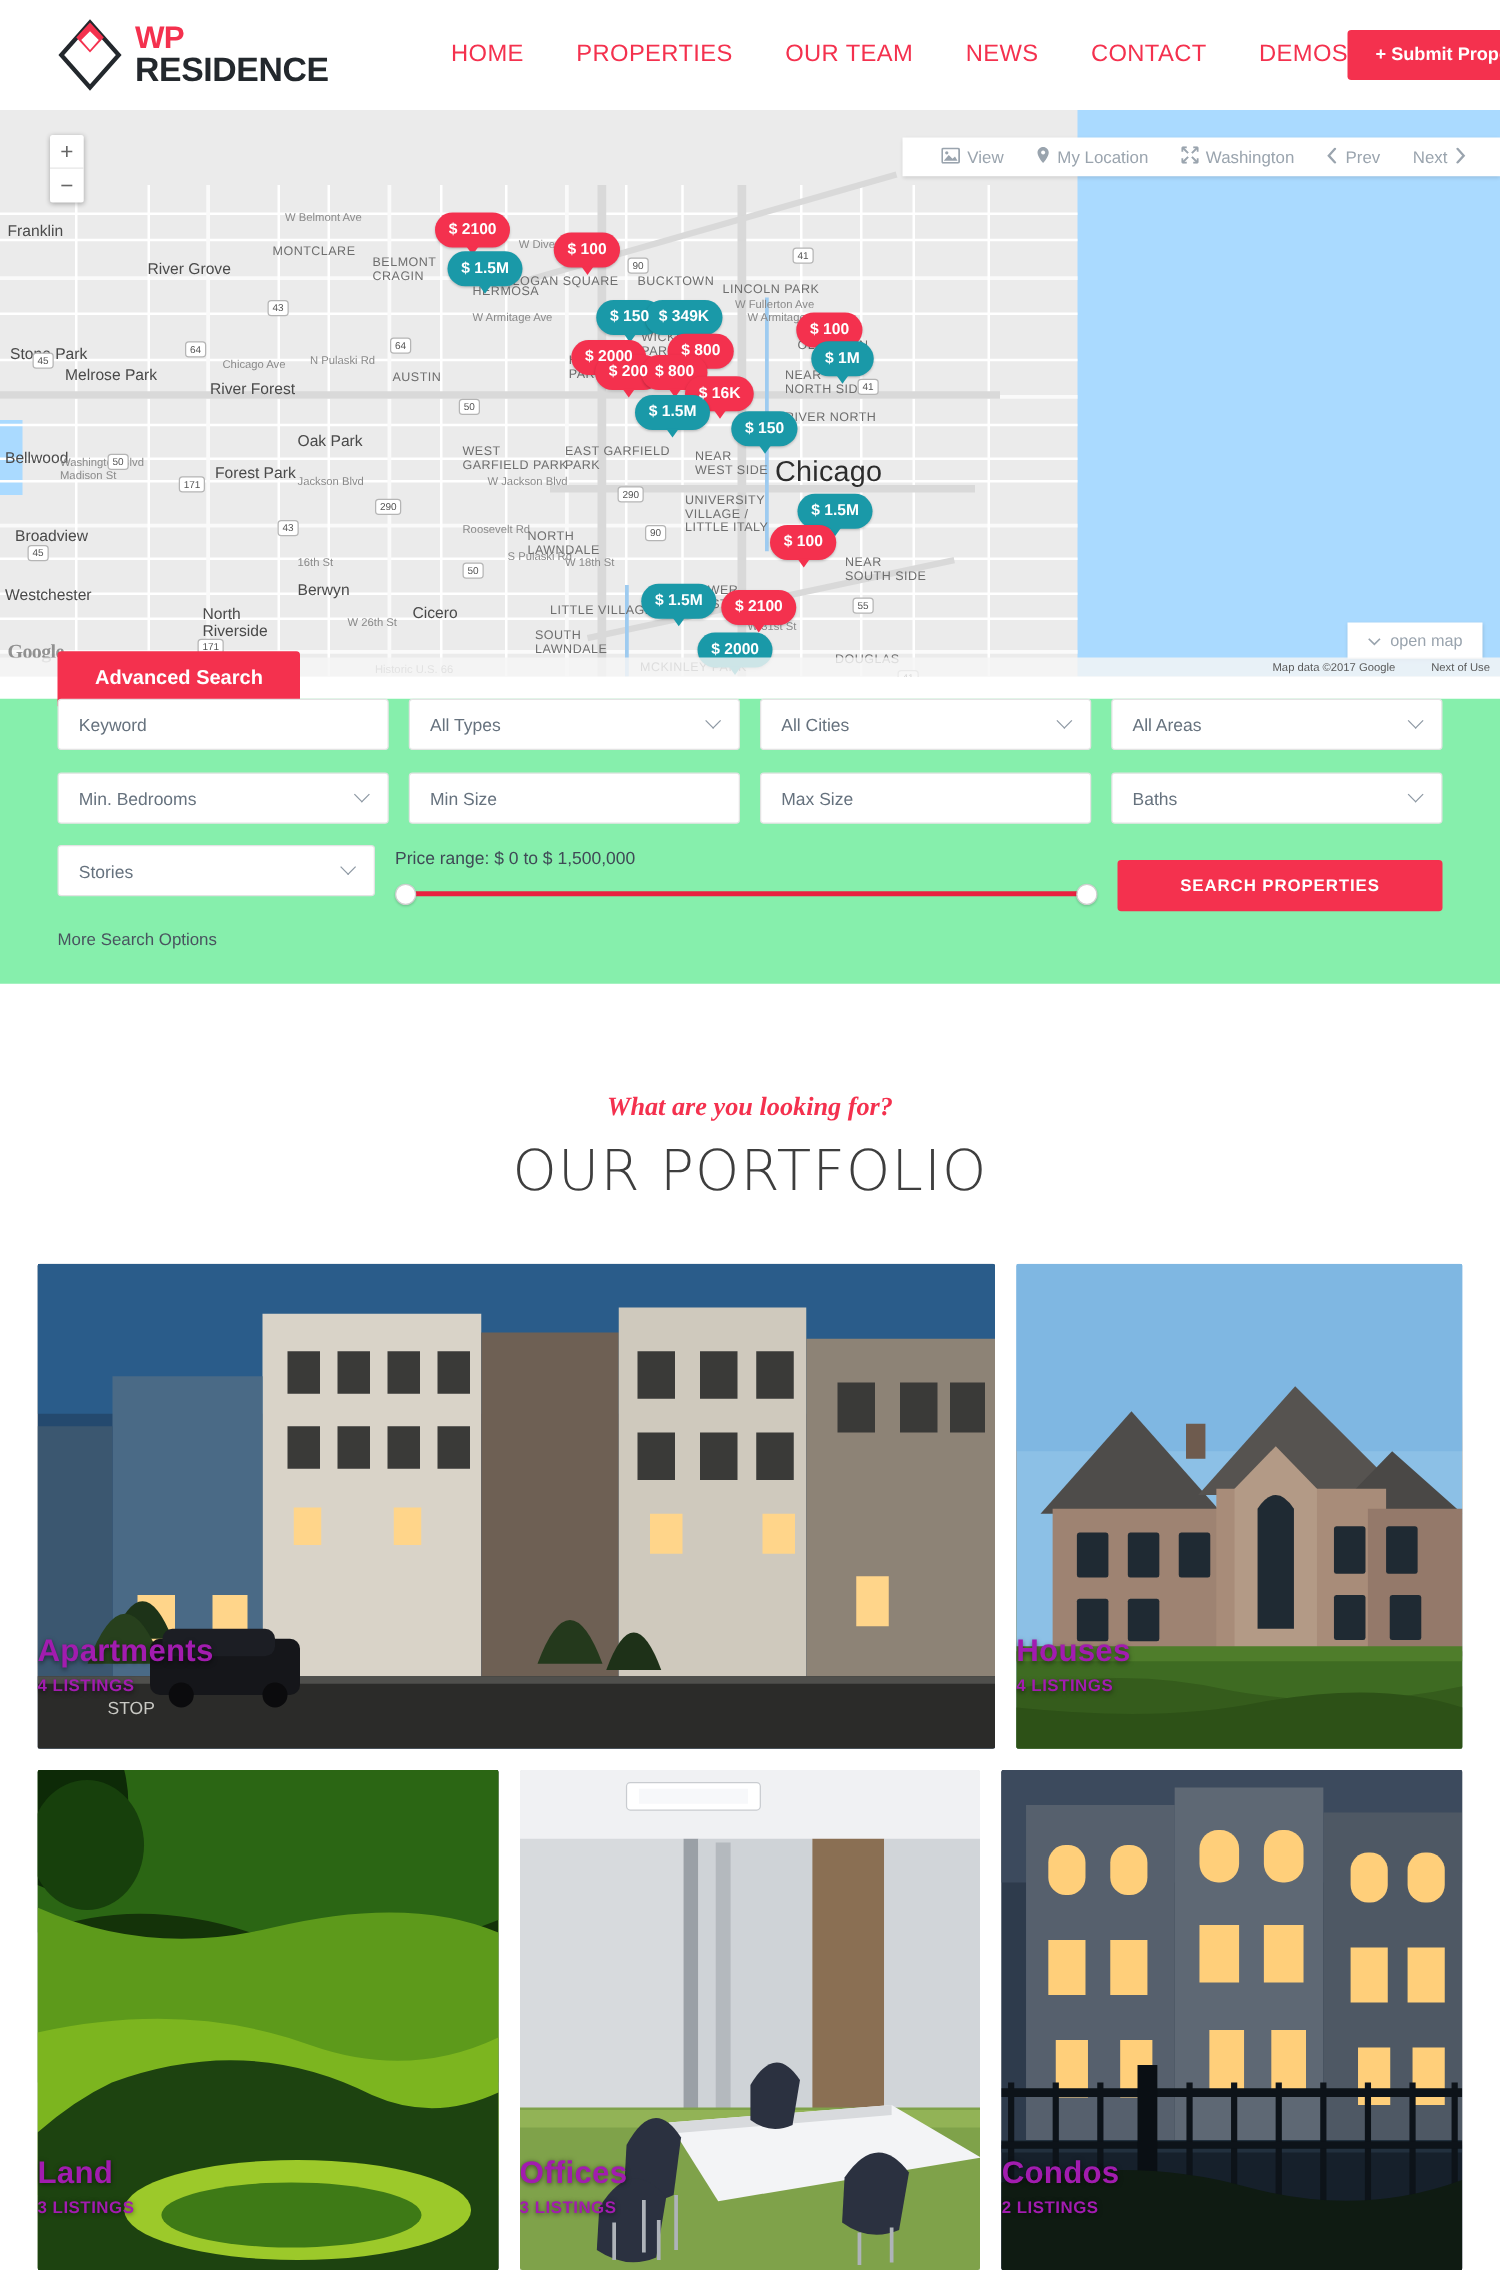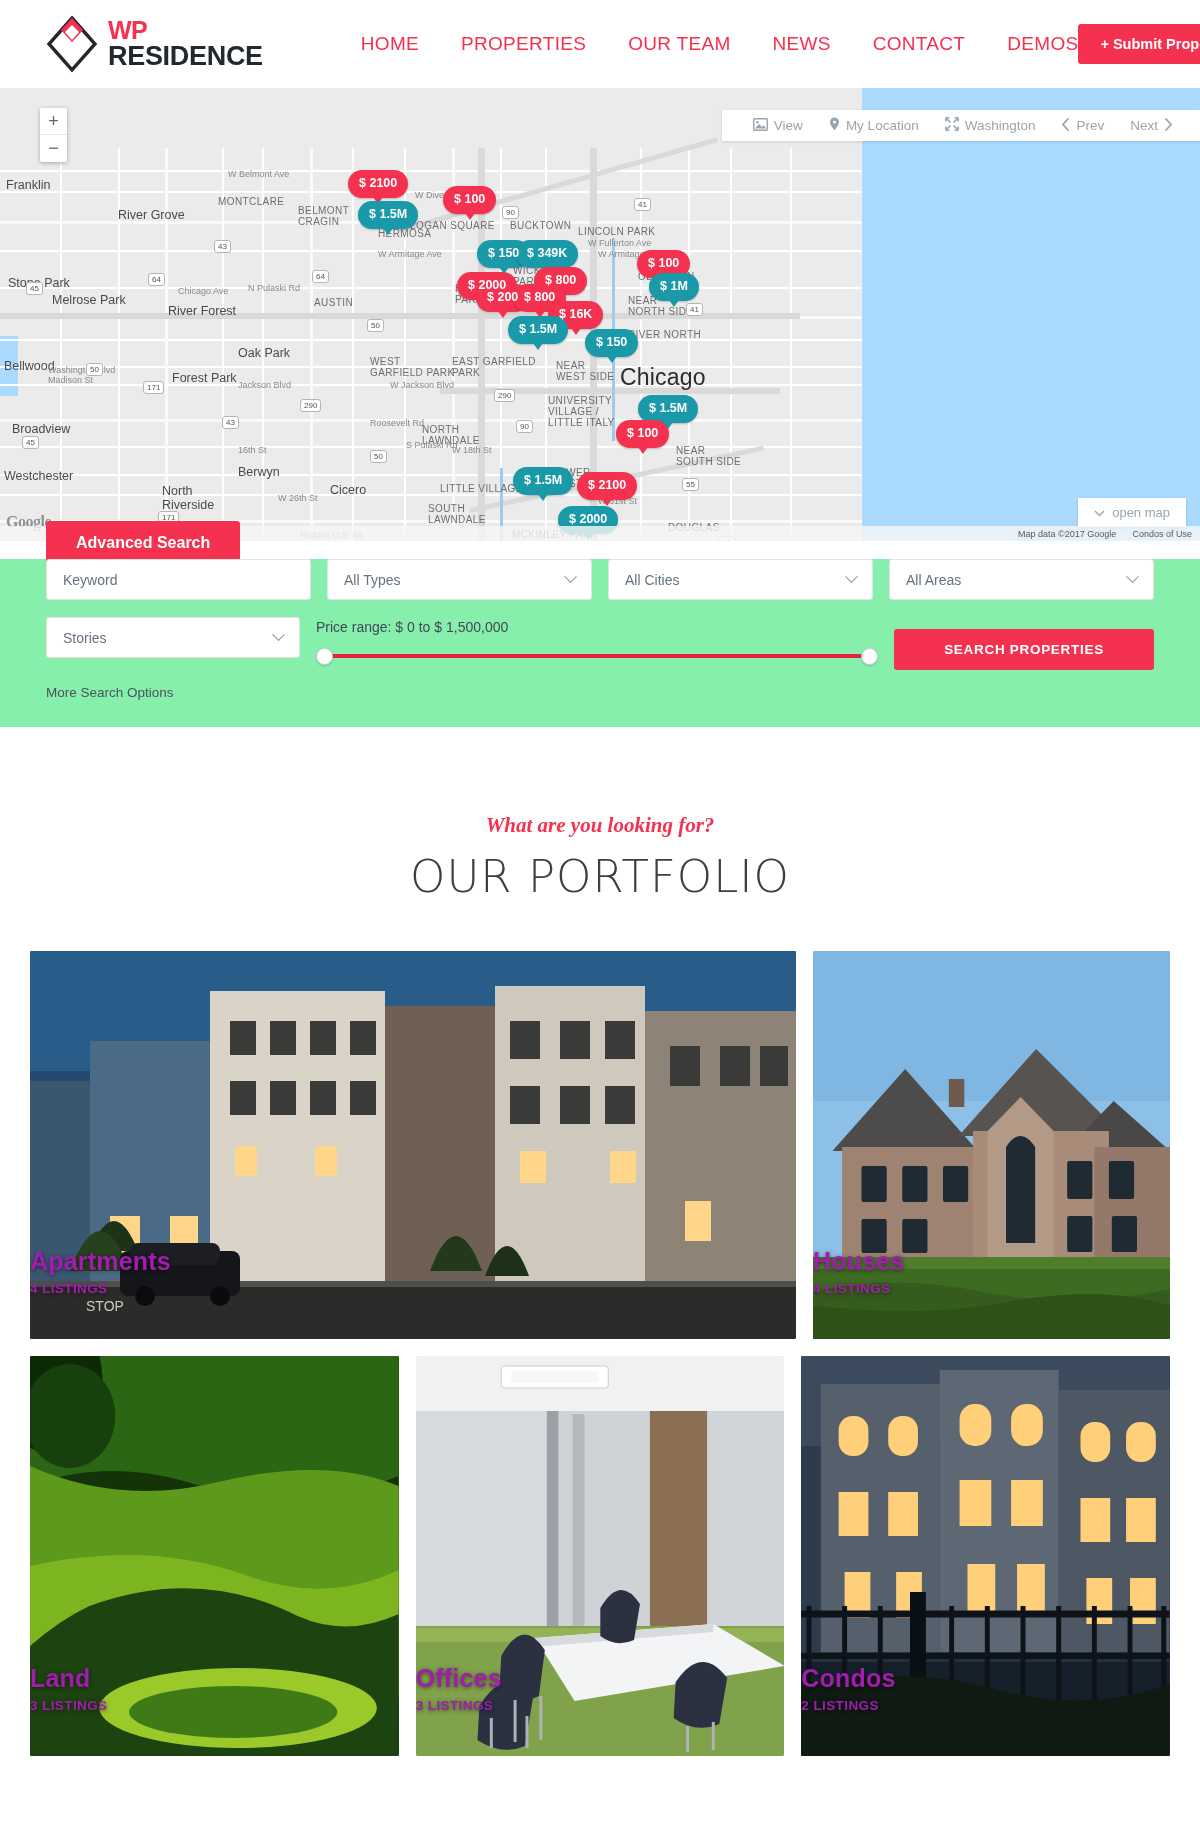--- a/index.html
+++ b/index.html
@@ -581,21 +581,21 @@
       <span>
         <svg width="11" height="7" viewBox="0 0 11 7">
             <path d="M1 1 L5.5 5.5 L10 1" stroke="#9aa4ae" stroke-width="1.4" fill="none"></path>
           </svg>
       </span>
       <span>open map</span>
     </div>
 
     <div class="map-attrib">
       <span class="l">Map data ©2017 Google</span>
-      <span>Condos of Use</span>
+      <span>Next of Use</span>
     </div>
   </div>
 
   <div class="search-panel">
     <div class="adv-tab">Advanced Search</div>
 
     <div class="srow">
       <div class="field">
         <span class="txt">Keyword</span>
       </div>
@@ -606,20 +606,36 @@
       <div class="field">
         <span class="txt">All Cities</span>
         <span class="caret"></span>
       </div>
       <div class="field">
         <span class="txt">All Areas</span>
         <span class="caret"></span>
       </div>
     </div>
 
+    <div class="srow">
+      <div class="field">
+        <span class="txt">Min. Bedrooms</span>
+        <span class="caret"></span>
+      </div>
+      <div class="field">
+        <span class="txt">Min Size</span>
+      </div>
+      <div class="field">
+        <span class="txt">Max Size</span>
+      </div>
+      <div class="field">
+        <span class="txt">Baths</span>
+        <span class="caret"></span>
+      </div>
+    </div>
 
     <div class="row3">
       <div class="field">
         <span class="txt">Stories</span>
         <span class="caret"></span>
       </div>
       <div class="pricebox">
         <div class="pricelabel">Price range: $ 0 to $ 1,500,000</div>
         <div class="sliderline">
           <div class="track"></div>

